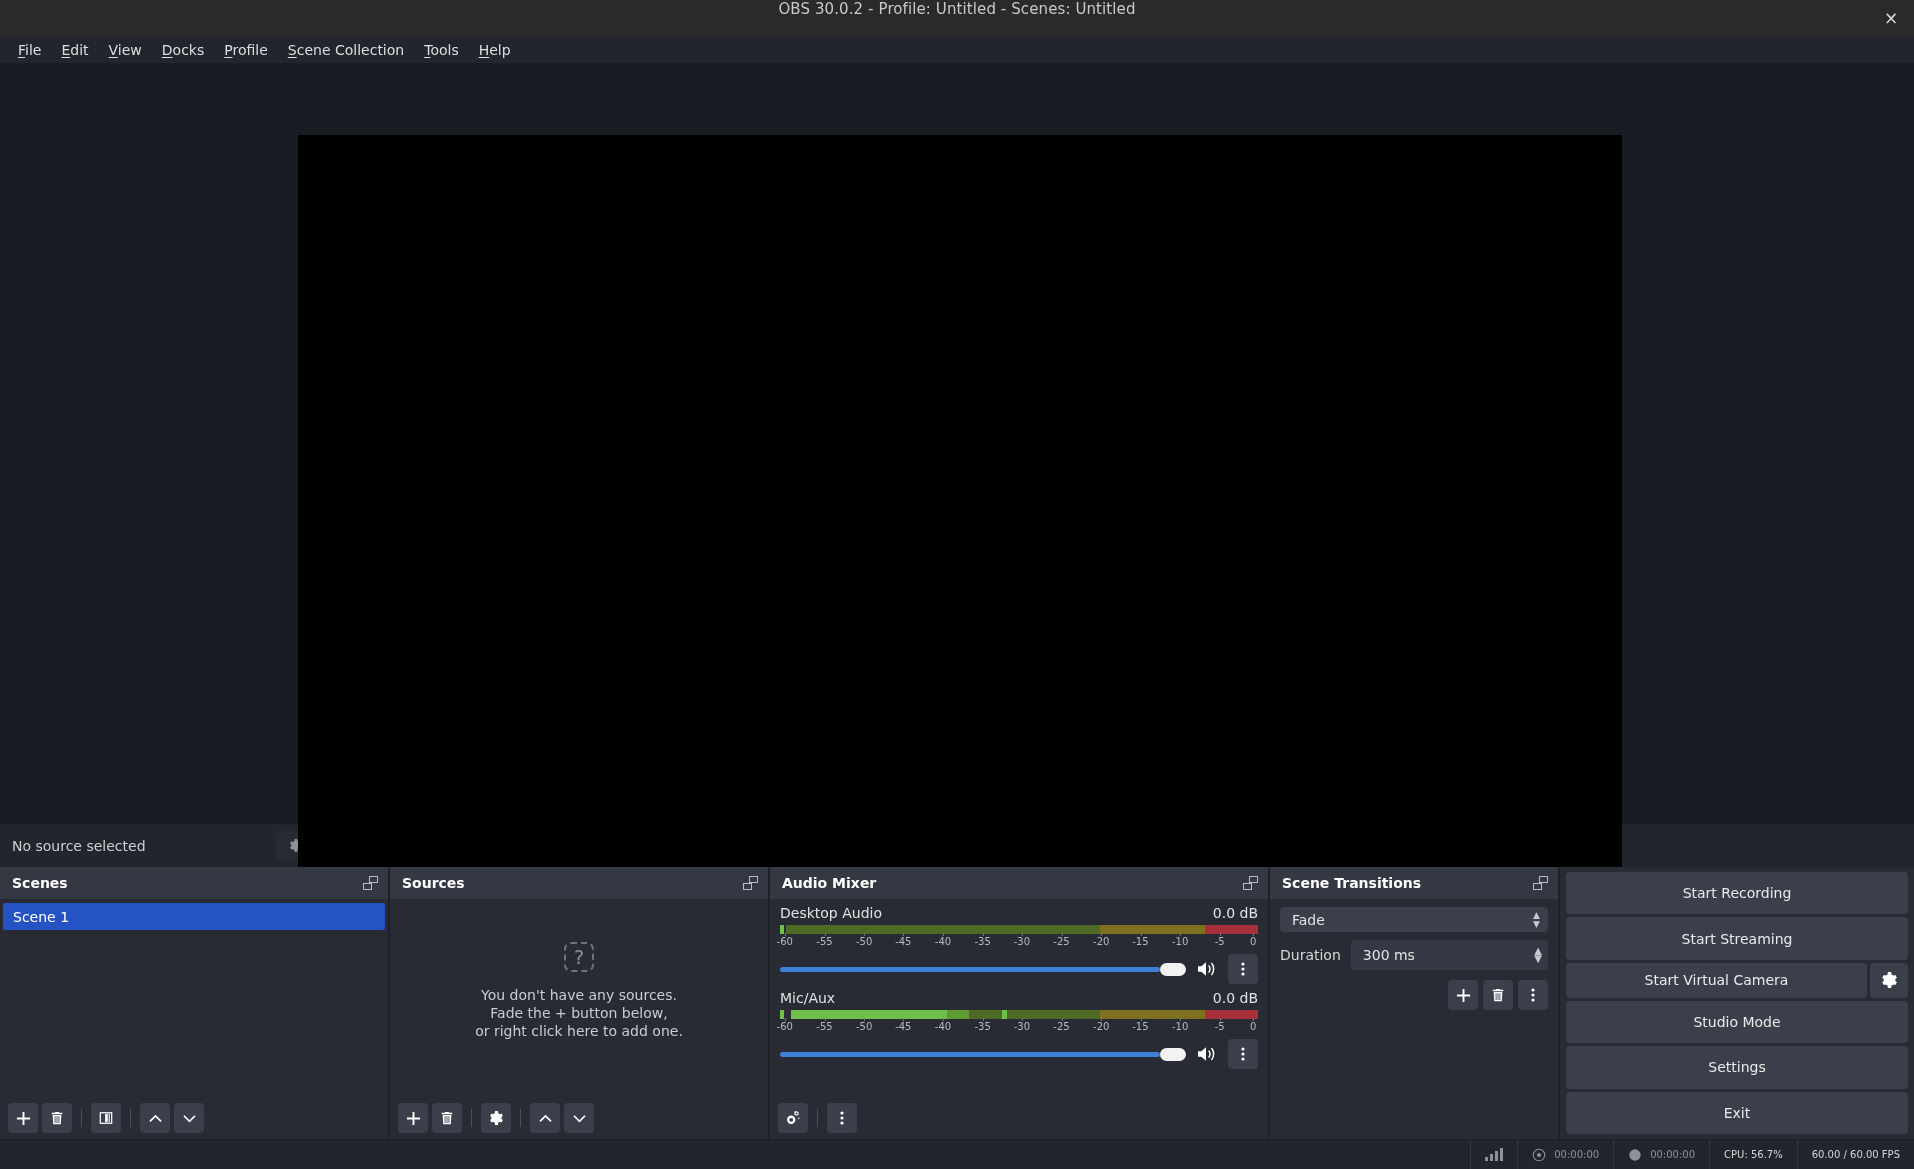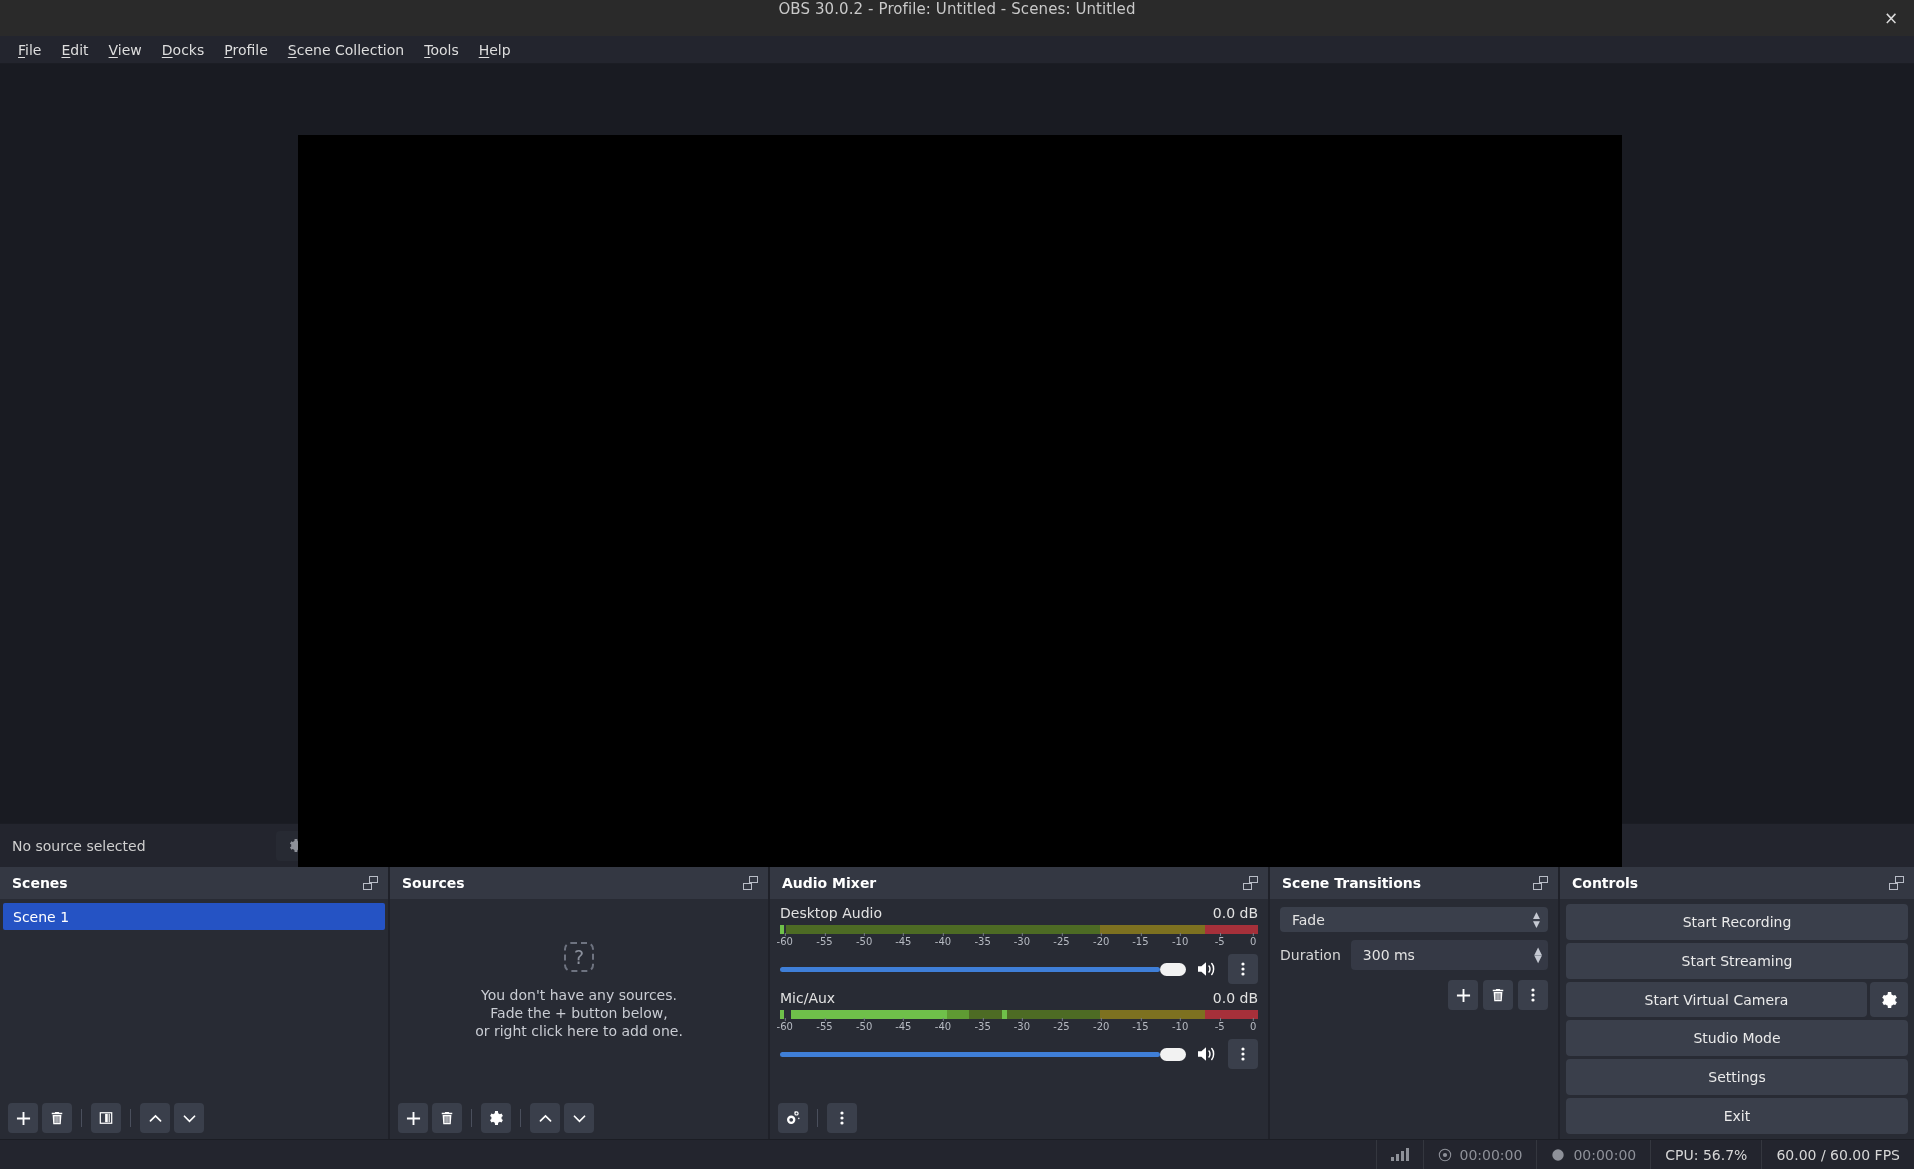--- a/index.html
+++ b/index.html
@@ -149,21 +149,21 @@
   }
   .cbtn.gear { flex: 0 0 38px; }
 
   
   .statusbar {
     flex: 0 0 29px; background: #23252e; display: flex; align-items: center;
     justify-content: flex-end; border-top: 1px solid #1b1d24;
   }
   .scell {
     height: 29px; display: flex; align-items: center; gap: 8px; padding: 0 14px;
-    font-size: 14px; color: #d7d7d7; border-left: 1px solid #34373f;
+    font-size: 10px; color: #d7d7d7; border-left: 1px solid #34373f;
   }
   .scell.dim { color: #8e9199; }
   .bars { display: flex; align-items: flex-end; gap: 2px; height: 13px; }
   .bars i { width: 3px; background: #8e9199; display: block; }
   svg { display: block; }
 </style>
 </head>
 <body>
 
 <div class="app">
@@ -477,27 +477,20 @@
                 <circle cx="2" cy="3" r="1.6" fill="#fff"></circle>
                 <circle cx="2" cy="8" r="1.6" fill="#fff"></circle>
                 <circle cx="2" cy="13" r="1.6" fill="#fff"></circle>
               </svg>
           </div>
         </div>
       </div>
     </div>
 
     <div class="dock" style="flex:1 1 auto">
-      <div class="dockhead">
-        <span class="dtitle">Controls</span>
-        <span class="floaticon">
-            <i class="a"></i>
-            <i class="b"></i>
-          </span>
-      </div>
       <div class="dockbody ctrlbody">
         <div class="cbtn">Start Recording</div>
         <div class="cbtn">Start Streaming</div>
         <div class="ctrlrow">
           <div class="cbtn">Start Virtual Camera</div>
           <div class="cbtn gear">
             <span>
               <svg width="16" height="16" viewBox="0 0 16 16">
                   <path fill="#fff" d="M8 5a3 3 0 100 6 3 3 0 000-6zm6.4 3c0-.4 0-.8-.1-1.1l1.6-1.2-1.6-2.8-1.9.7c-.6-.5-1.2-.8-1.9-1.1L10.2 0H6.9L6.6 2.5c-.7.3-1.3.6-1.9 1.1l-1.9-.7L1.2 5.7l1.6 1.2c0 .3-.1.7-.1 1.1s0 .8.1 1.1L1.2 10.3l1.6 2.8 1.9-.7c.6.5 1.2.8 1.9 1.1l.3 2.5h3.3l.3-2.5c.7-.3 1.3-.6 1.9-1.1l1.9.7 1.6-2.8-1.6-1.2c.1-.3.1-.7.1-1.1z"></path>
                 </svg>

